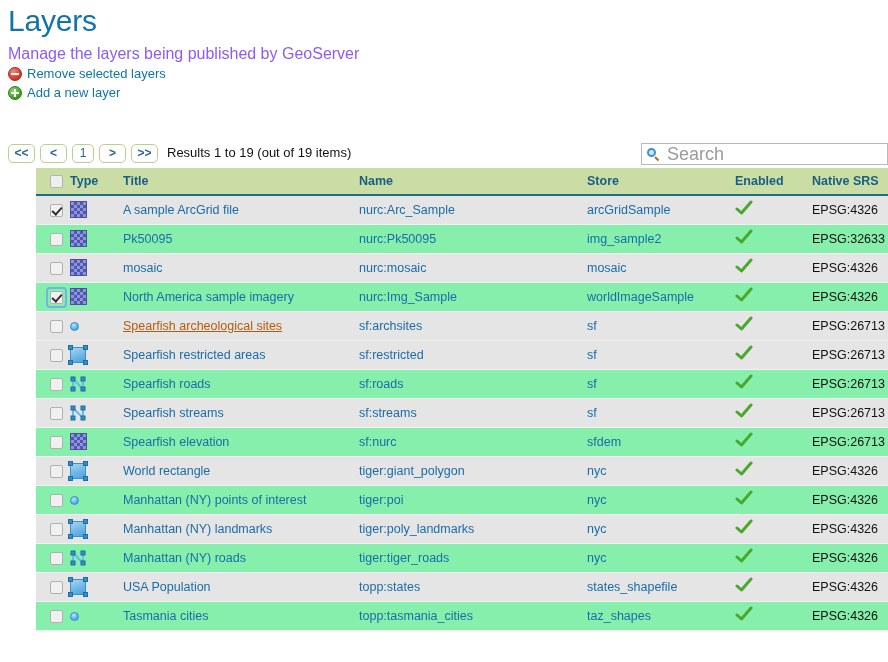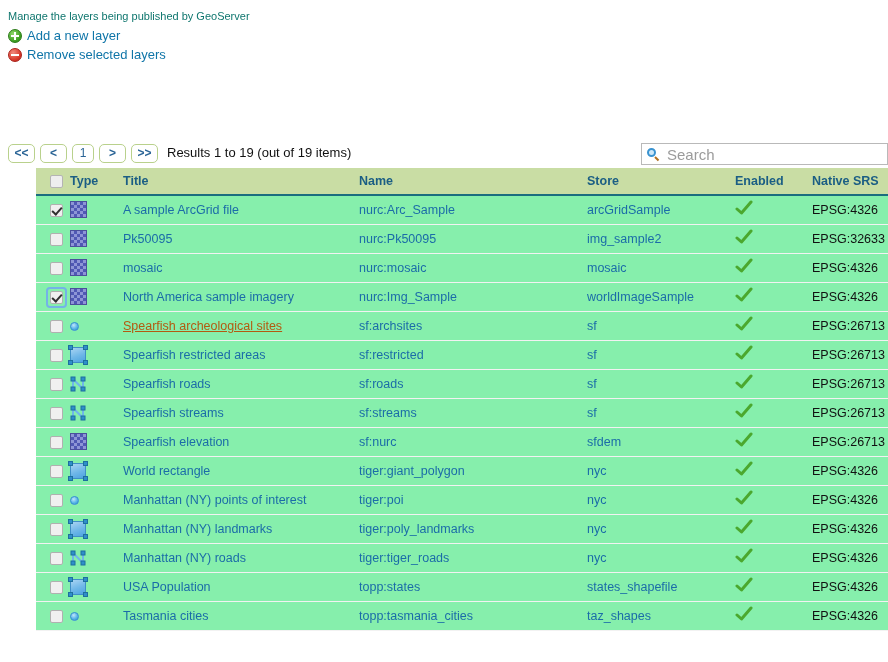--- a/index.html
+++ b/index.html
@@ -20,22 +20,22 @@
   .page-title {
     font-size: 30px;
     font-weight: 400;
     color: #0f75a8;
     margin: 0;
     padding: 4px 0 0 8px;
     letter-spacing: -0.2px;
     line-height: 34px;
   }
   .page-desc {
-    font-size: 11px;
-    color: #0f766e;
+    font-size: 16px;
+    color: #8b5cf6;
     padding: 8px 0 0 8px;
     margin: 0;
     line-height: 16px;
   }
   .action-list {
     margin: 0;
     padding: 3px 0 0 8px;
     list-style: none;
   }
   .action-item {
@@ -144,21 +144,21 @@
     position: absolute;
     left: 8px; top: 8px;
     width: 5px; height: 2px;
     background: #b2701f;
     transform: rotate(45deg);
     transform-origin: left center;
   }
   .search-input {
     border: none;
     outline: none;
-    font-size: 15px;
+    font-size: 18px;
     color: #444;
     width: 215px;
     font-family: "Liberation Sans", sans-serif;
     background: transparent;
   }
   .search-input::placeholder { color: #9b9b9b; }
 
   
   .table-wrap {
     position: absolute;
@@ -182,21 +182,21 @@
     padding: 0;
     vertical-align: middle;
   }
   table.layers tbody td {
     height: 29px;
     font-size: 12.5px;
     padding: 0;
     vertical-align: middle;
     color: #1a1a1a;
   }
-  tbody tr.odd td { background: #86efac; }
+  tbody tr.odd td { background: #e5e5e5; }
   tbody tr.even td { background: #86efac; }
   tbody tr td { border-bottom: 1px solid #f2f2f2; }
 
   .col-cb   { width: 34px;  padding-left: 14px !important; }
   .col-type { width: 52px;  }
   .col-title{ width: 237px; padding-left: 1px !important; }
   .col-name { width: 228px; }
   .col-store{ width: 148px; }
   .col-enab { width: 77px;  }
   .col-srs  { width: 112px; }
@@ -286,30 +286,31 @@
   }
   .srs-text { color: #111; }
 
   .check-mark { display: inline-block; }
 </style>
 </head>
 <body>
 
 <div id="page">
 
+  <h1 class="page-title">Layers</h1>
   <p class="page-desc">Manage the layers being published by GeoServer</p>
 
   <ul class="action-list" id="action-list">
+      <li class="action-item">
+        <span class="action-icon remove"></span>
+        <span class="action-label">Remove selected layers</span>
+      </li>
       <li class="action-item">
         <span class="action-icon add"></span>
         <span class="action-label">Add a new layer</span>
-      </li>
-      <li class="action-item">
-        <span class="action-icon remove"></span>
-        <span class="action-label">Remove selected layers</span>
       </li>
     </ul>
 
   <div class="toolbar">
     <div class="pager">
       <div class="pager-btn">&lt;&lt;</div>
       <div class="pager-btn">&lt;</div>
       <div class="pager-btn current">1</div>
       <div class="pager-btn">&gt;</div>
       <div class="pager-btn">&gt;&gt;</div>

